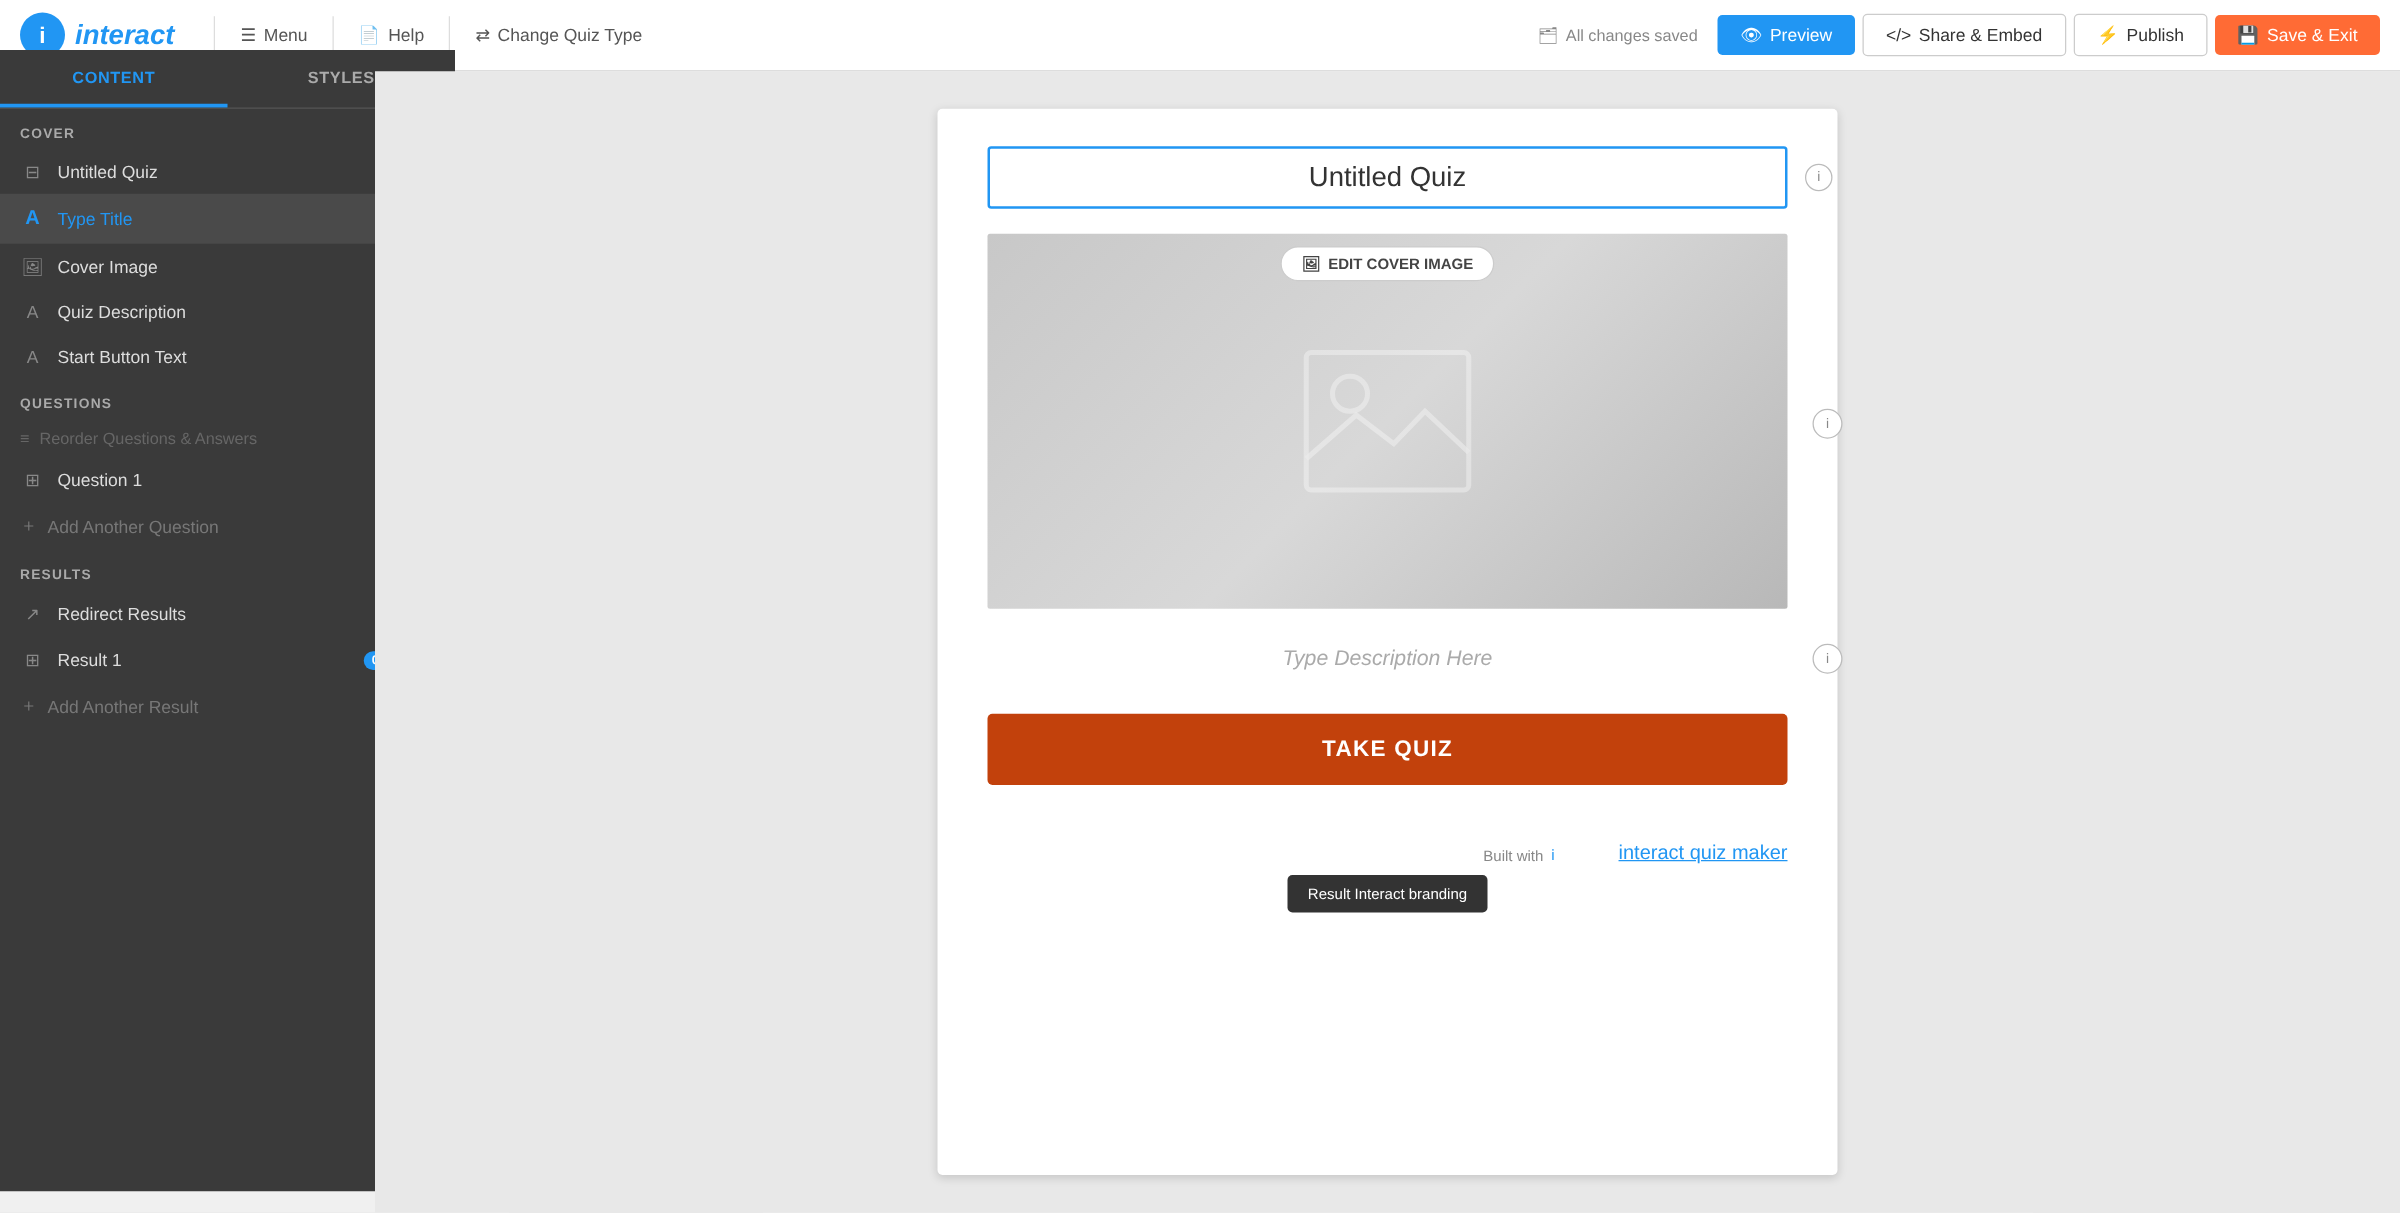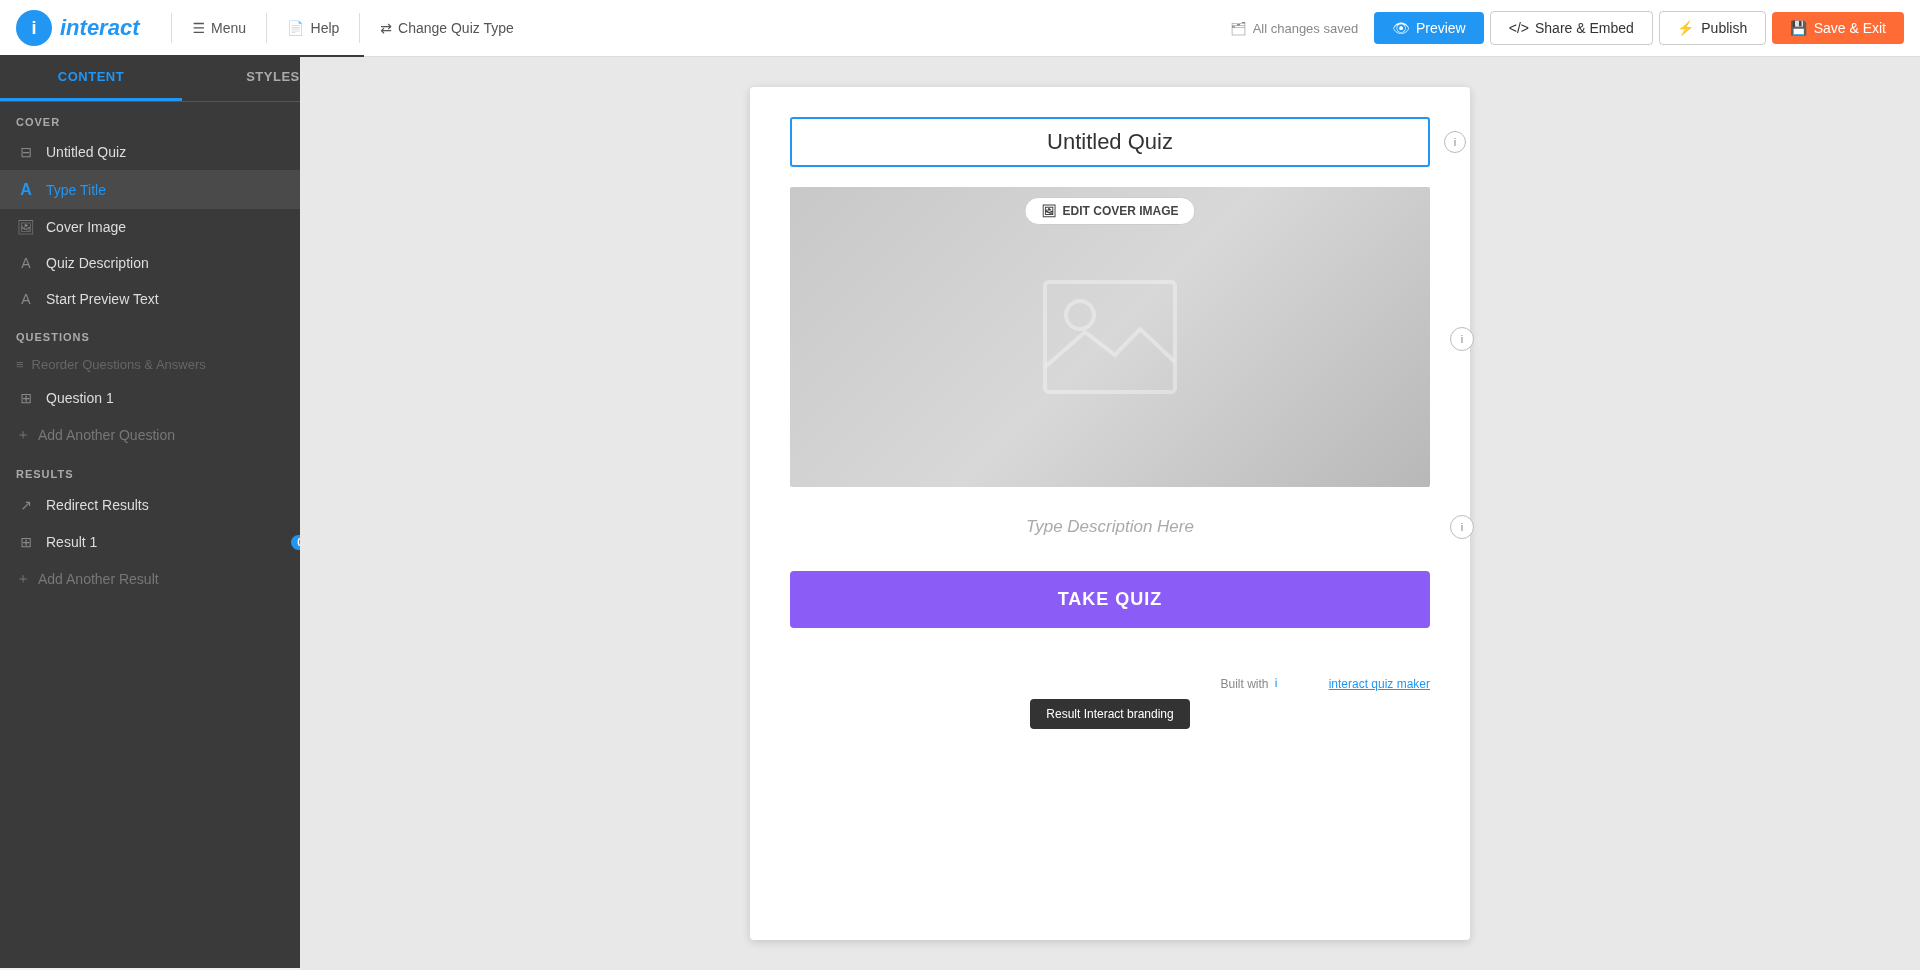--- a/index.html
+++ b/index.html
@@ -46,21 +46,21 @@
       border: 1px solid #ccc; border-radius: 4px; cursor: pointer; font-size: 14px; font-weight: 500; margin-right: 6px;
     }
     .btn-save-exit {
       display: flex; align-items: center; gap: 6px;
       padding: 8px 18px; background: #FF6B35; color: white;
       border: none; border-radius: 4px; cursor: pointer; font-size: 14px; font-weight: 500;
     }
 
     
     .sidebar {
-      position: absolute; top: 55px; left: 0; width: 364px; height: calc(970px - 57px);
+      position: absolute; top: 40px; left: 0; width: 364px; height: calc(970px - 57px);
       background: #3a3a3a; color: #fff; overflow-y: auto;
     }
     .sidebar-tabs {
       display: flex; border-bottom: 1px solid #555;
     }
     .sidebar-tab {
       flex: 1; padding: 14px 0; text-align: center; font-size: 13px; font-weight: 600;
       cursor: pointer; letter-spacing: 0.5px; color: #aaa;
     }
     .sidebar-tab.active {
@@ -144,32 +144,32 @@
     }
 
     
     .description-text {
       text-align: center; color: #aaa; font-style: italic; font-size: 17px;
       margin-bottom: 24px; padding: 10px;
     }
 
     
     .take-quiz-btn {
-      width: 100%; padding: 18px; background: #8b5cf6; color: white;
+      width: 100%; padding: 18px; background: #c2410c; color: white;
       font-size: 18px; font-weight: 700; letter-spacing: 1px;
       border: none; border-radius: 4px; cursor: pointer;
       text-transform: uppercase;
     }
 
     
     .branding-section {
       padding: 16px 40px 8px; text-align: right; color: #888; font-size: 12px;
       display: flex; align-items: flex-end; justify-content: flex-end; gap: 6px;
     }
-    .branding-link { color: #2196F3; font-size: 12px; padding-left: 45px; }
+    .branding-link { color: #2196F3; font-size: 16px; padding-left: 45px; }
 
     .remove-branding-btn {
       background: #333; color: white; border: none; border-radius: 4px;
       padding: 8px 16px; font-size: 12px; cursor: pointer;
       margin: 0 auto 10px; display: block;
     }
 
     
     .info-side-btn {
       position: absolute; right: -44px;
@@ -251,21 +251,21 @@
     <span>Cover Image</span>
   </div>
 
   <div class="sidebar-item">
     <span class="item-icon">A</span>
     <span>Quiz Description</span>
   </div>
 
   <div class="sidebar-item">
     <span class="item-icon">A</span>
-    <span>Start Preview Text</span>
+    <span>Start Button Text</span>
   </div>
 
   <div class="sidebar-section-header">QUESTIONS</div>
 
   <div class="reorder-item">
     <span>≡</span>
     <span>Reorder Questions &amp; Answers</span>
   </div>
 
   <div class="sidebar-item">

